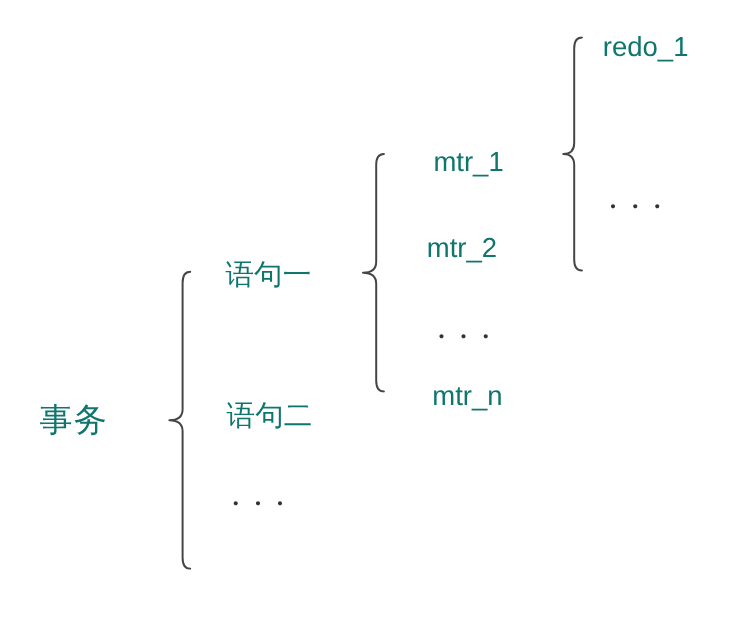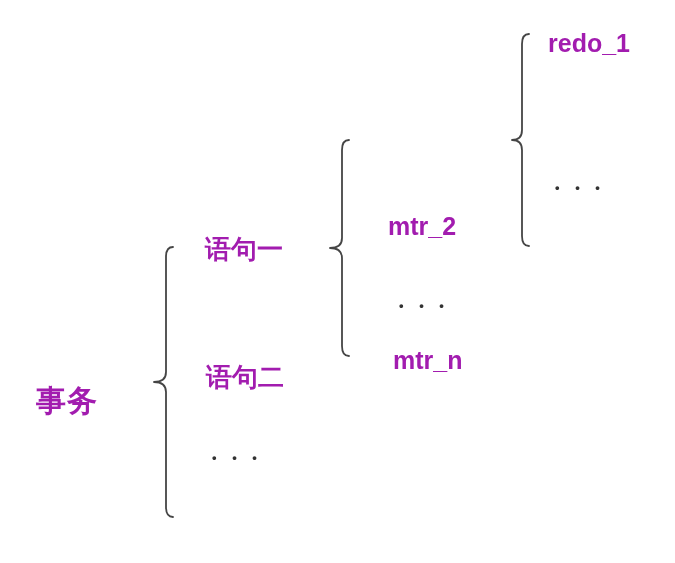--- a/index.html
+++ b/index.html
@@ -13,22 +13,21 @@
     height: 563px;
     background: #ffffff;
     font-family: "Liberation Sans", sans-serif;
     color: #383838;
     overflow: hidden;
   }
   .lbl {
     position: absolute;
     line-height: 1;
     white-space: nowrap;
-    color: #a21caf;
-    font-weight: bold;
+    color: #0f766e;
   }
   .root-lbl {
     font-size: 30px;
     letter-spacing: 1px;
   }
   .cjk-lbl {
     font-size: 26px;
   }
   .lat-lbl {
     font-size: 25px;
@@ -51,34 +50,35 @@
     stroke-width: 1.8;
     stroke-linecap: round;
     stroke-linejoin: round;
   }
 </style>
 </head>
 <body>
 
 <div id="stage">
 
-  <div class="lbl root-lbl" style="left:36px; top:368px;margin-top:18px;">事务</div>
+  <div class="lbl root-lbl" style="left:36px; top:368px;">事务</div>
 
   <svg class="brace" style="left:152px; top:246px;" width="22" height="272" viewBox="0 0 22 272">
     <path d="M21 1 Q14 1 14 11 L14 126 Q14 136 2 136 Q14 136 14 146 L14 261 Q14 271 21 271"></path>
   </svg>
 
   <div class="lbl cjk-lbl" style="left:206px; top:364px;">语句二</div>
   <div class="lbl cjk-lbl" style="left:205px; top:236px;">语句一</div>
   <div class="dots" style="left:212px; top:451px;">• • •</div>
 
   <svg class="brace" style="left:329px; top:139px;" width="22" height="218" viewBox="0 0 22 218">
     <path d="M20 1 Q13 1 13 11 L13 99 Q13 109 1 109 Q13 109 13 119 L13 207 Q13 217 20 217"></path>
   </svg>
 
+  <div class="lbl lat-lbl" style="left:394px; top:135px;">mtr_1</div>
   <div class="lbl lat-lbl" style="left:388px; top:214px;">mtr_2</div>
   <div class="dots" style="left:399px; top:299px;">• • •</div>
   <div class="lbl lat-lbl" style="left:393px; top:348px;">mtr_n</div>
 
   <svg class="brace" style="left:511px; top:33px;" width="22" height="215" viewBox="0 0 22 215">
     <path d="M18 1 Q11 1 11 11 L11 97 Q11 107 1 107 Q11 107 11 117 L11 203 Q11 213 18 213"></path>
   </svg>
 
   <div class="lbl lat-lbl" style="left:548px; top:31px;">redo_1</div>
   <div class="dots" style="left:555px; top:181px;">• • •</div>

